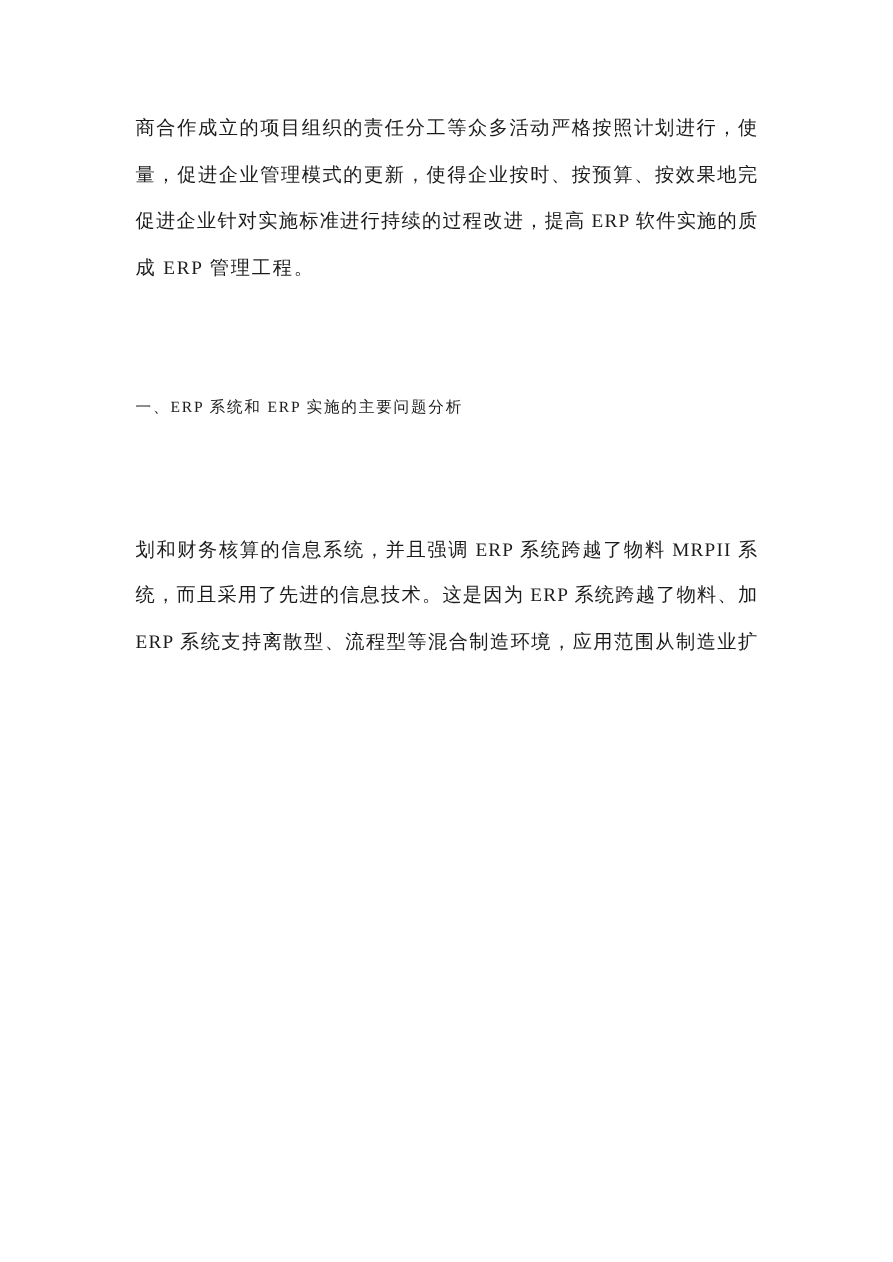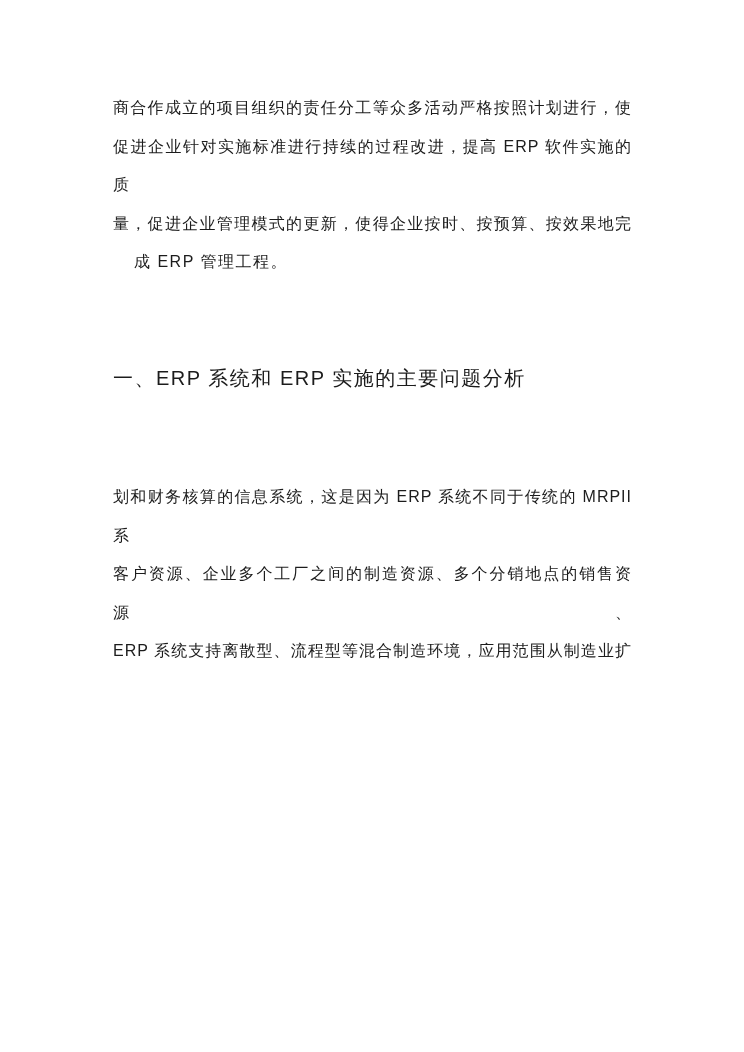--- a/index.html
+++ b/index.html
@@ -6,21 +6,21 @@
     margin: 0;
     padding: 0;
     background: #ffffff;
   }
   .page {
     position: relative;
     width: 744px;
     height: 1052px;
     background: #ffffff;
     overflow: hidden;
-    font-family: Liberation Sans, sans-serif;
+    font-family: Liberation Serif, serif;
     color: #1c1c1c;
   }
   .content {
     position: absolute;
     left: 113px;
     top: 0;
     width: 519px;
   }
   .para {
     margin: 0;
@@ -34,47 +34,46 @@
     line-height: 38.5px;
     letter-spacing: 1px;
     white-space: normal;
     text-align: justify;
     text-align-last: justify;
   }
   .line.short {
     text-align: right;
     text-align-last: left;
     letter-spacing: 1.5px;
-    margin-left: 21px;
   }
   .heading-line {
-    font-size: 20px;
+    font-size: 13px;
     line-height: 38.5px;
     letter-spacing: 1.5px;
     text-align: left;
   }
 </style>
 </head>
 <body>
 
 <div class="page">
   <div class="content">
 
     <div class="para para-1">
       <div class="line">商合作成立的项目组织的责任分工等众多活动严格按照计划进行，使</div>
+      <div class="line">量，促进企业管理模式的更新，使得企业按时、按预算、按效果地完</div>
       <div class="line">促进企业针对实施标准进行持续的过程改进，提高 ERP 软件实施的质</div>
-      <div class="line">量，促进企业管理模式的更新，使得企业按时、按预算、按效果地完</div>
       <div class="line short">成 ERP 管理工程。</div>
     </div>
 
     <div class="para heading-block">
       <div class="heading-line">一、ERP 系统和 ERP 实施的主要问题分析</div>
     </div>
 
     <div class="para para-2">
-      <div class="line">划和财务核算的信息系统，这是因为 ERP 系统不同于传统的 MRPII 系</div>
-      <div class="line">客户资源、企业多个工厂之间的制造资源、多个分销地点的销售资源、</div>
+      <div class="line">划和财务核算的信息系统，并且强调 ERP 系统跨越了物料 MRPII 系</div>
+      <div class="line">统，而且采用了先进的信息技术。这是因为 ERP 系统跨越了物料、加</div>
       <div class="line">ERP 系统支持离散型、流程型等混合制造环境，应用范围从制造业扩</div>
 
     </div>
 
   </div>
 </div>
 
 </body></html>

